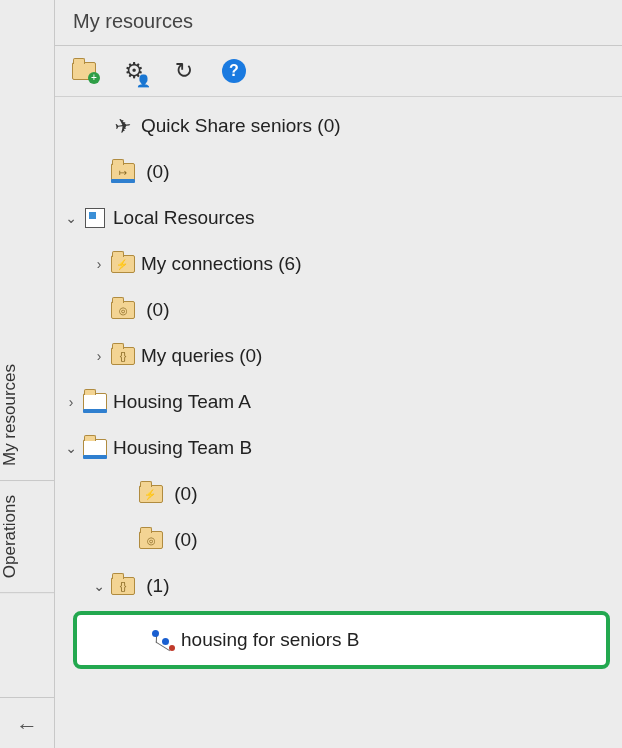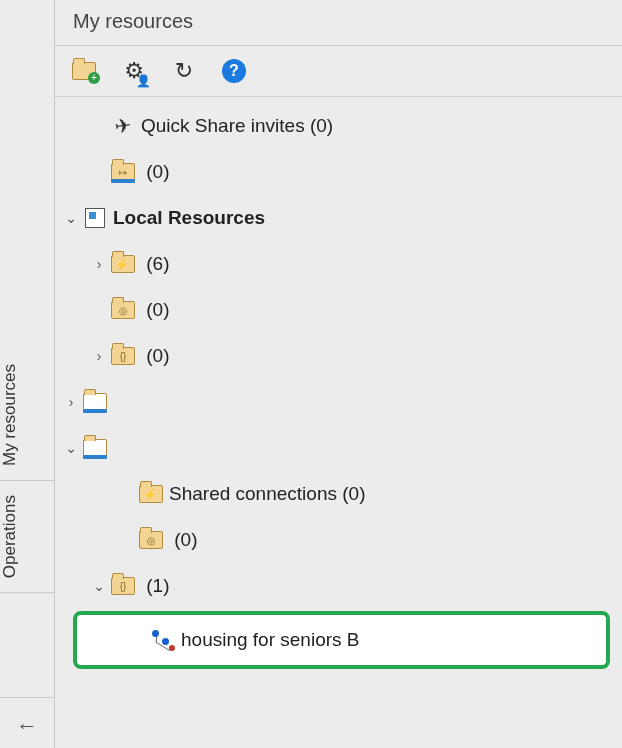--- a/index.html
+++ b/index.html
@@ -92,21 +92,21 @@
   .arrow.blank { visibility: hidden; }
   .nicon {
     width: 28px;
     height: 24px;
     display: inline-flex;
     align-items: center;
     justify-content: center;
     margin-right: 4px;
   }
   .label { }
-  .bold { font-weight: 700; }
+  .bold { font-weight: 400; }
   .count { }
   .indent-0 { padding-left: 2px; }
   .indent-1 { padding-left: 30px; }
   .indent-2 { padding-left: 58px; }
   .hl-box {
     border: 4px solid #23a84f;
     border-radius: 8px;
     margin: 2px 8px 4px 14px;
     background: #fff;
   }
@@ -164,21 +164,21 @@
     <span class="ticon">
       <span class="help-circle">?</span>
     </span>
   </div>
 
   <div class="tree">
 
     <div class="node indent-1">
       <span class="arrow blank">›</span>
       <span class="nicon plane">✈</span>
-      <span class="label">Quick Share invites</span>&nbsp;
+      <span class="label">Quick Share seniors</span>&nbsp;
       <span class="count">(0)</span>
     </div>
 
     <div class="node indent-1">
       <span class="arrow blank">›</span>
       <span class="nicon">
           <span class="folder blue-band">
             <span class="inner">↦</span>
           </span>
         </span>
@@ -194,21 +194,21 @@
       <span class="label bold">Local Resources</span>
     </div>
 
     <div class="node indent-1">
       <span class="arrow">›</span>
       <span class="nicon">
           <span class="folder">
             <span class="inner">⚡</span>
           </span>
         </span>
-      &nbsp;
+      <span class="label">My connections</span>&nbsp;
       <span class="count">(6)</span>
     </div>
 
     <div class="node indent-1">
       <span class="arrow blank">›</span>
       <span class="nicon">
           <span class="folder">
             <span class="inner">◎</span>
           </span>
         </span>
@@ -216,46 +216,48 @@
       <span class="count">(0)</span>
     </div>
 
     <div class="node indent-1">
       <span class="arrow">›</span>
       <span class="nicon">
           <span class="folder">
             <span class="inner">{}</span>
           </span>
         </span>
-      &nbsp;
+      <span class="label">My queries</span>&nbsp;
       <span class="count">(0)</span>
     </div>
 
     <div class="node indent-0">
       <span class="arrow">›</span>
       <span class="nicon">
           <span class="folder blue-band monitor"></span>
         </span>
+      <span class="label bold">Housing Team A</span>
     </div>
 
     <div class="node indent-0">
       <span class="arrow">⌄</span>
       <span class="nicon">
           <span class="folder blue-band monitor"></span>
         </span>
+      <span class="label bold">Housing Team B</span>
     </div>
 
     <div class="node indent-2">
       <span class="arrow blank">›</span>
       <span class="nicon">
           <span class="folder">
             <span class="inner">⚡</span>
           </span>
         </span>
-      <span class="label">Shared connections</span>&nbsp;
+      &nbsp;
       <span class="count">(0)</span>
     </div>
 
     <div class="node indent-2">
       <span class="arrow blank">›</span>
       <span class="nicon">
           <span class="folder">
             <span class="inner">◎</span>
           </span>
         </span>

